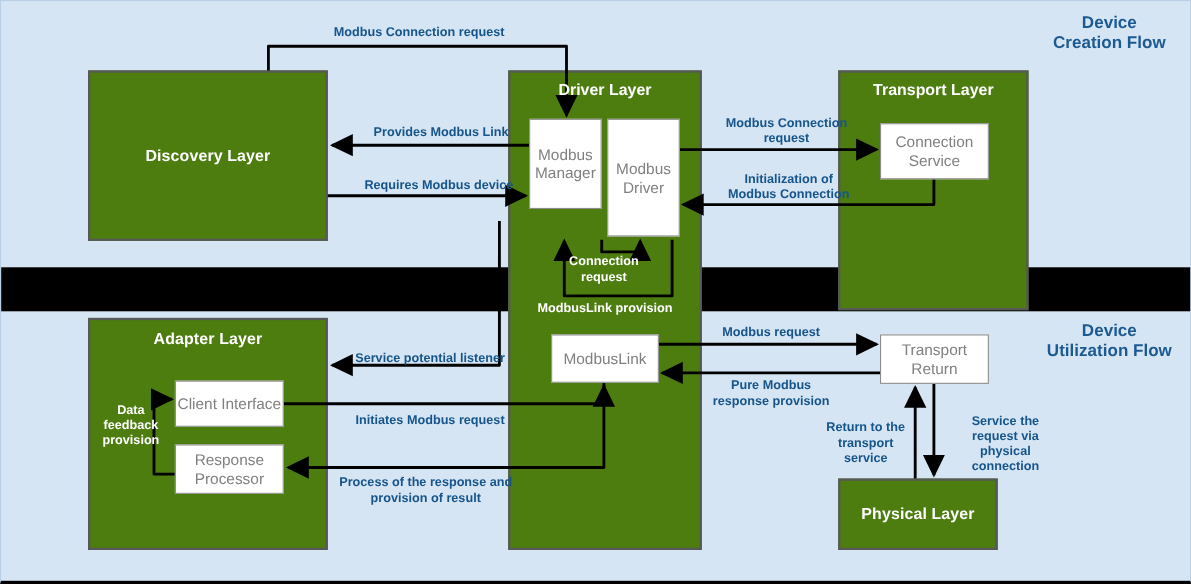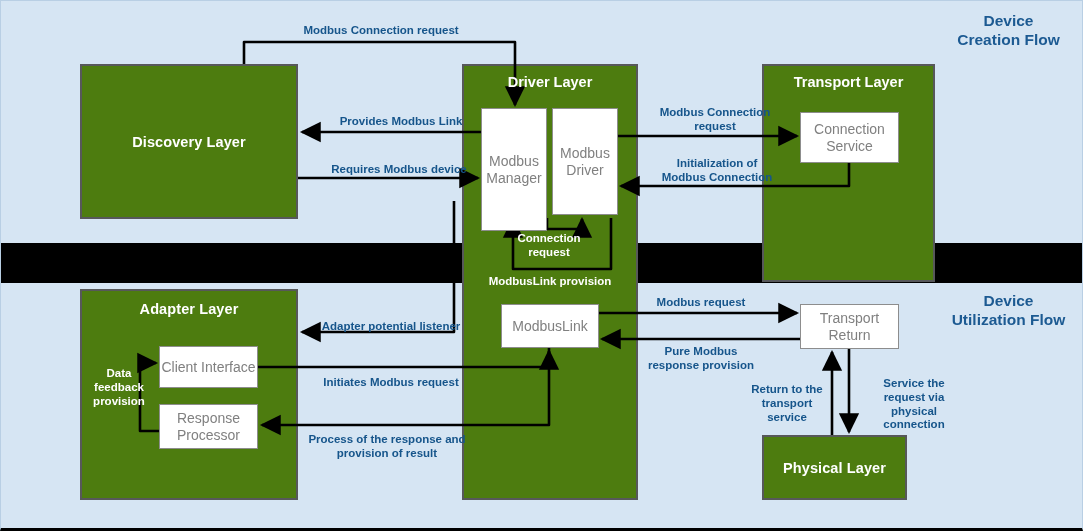--- a/index.html
+++ b/index.html
@@ -121,21 +121,21 @@
   </div>
 
   <div class="layer" style="left:761px; top:434px; width:145px; height:65px;">
     <div class="layer-title mid">Physical Layer</div>
   </div>
 
   <div class="flow-label" style="left:461px; top:73px; width:176px; color:#ffffff; font-size:14.5px;">Driver Layer</div>
 
   <div class="flow-label" style="left:761px; top:73px; width:173px; color:#ffffff; font-size:14.5px;">Transport Layer</div>
 
-  <div class="comp" style="left:480px; top:107px; width:66px; height:123px;">Modbus
+  <div class="comp" style="left:480px; top:107px; width:66px; height:82px;">Modbus
 Manager</div>
 
   <div class="comp" style="left:551px; top:107px; width:66px; height:107px;">Modbus
 Driver</div>
 
   <div class="comp" style="left:799px; top:111px; width:99px; height:51px;">Connection
 Service</div>
 
   <div class="comp" style="left:500px; top:303px; width:98px; height:44px;">ModbusLink</div>
 
@@ -163,21 +163,21 @@
 request</div>
 
   <div class="flow-label" style="left:636px; top:156px; width:160px;">Initialization of
 Modbus Connection</div>
 
   <div class="flow-label onblue" style="left:498px; top:231px; width:100px;">Connection
 request</div>
 
   <div class="flow-label onblue" style="left:466px; top:274px; width:166px;">ModbusLink provision</div>
 
-  <div class="flow-label" style="left:300px; top:319px; width:180px;">Adapter potential listener</div>
+  <div class="flow-label" style="left:300px; top:319px; width:180px;">Service potential listener</div>
 
   <div class="flow-label" style="left:300px; top:375px; width:180px;">Initiates Modbus request</div>
 
   <div class="flow-label" style="left:288px; top:432px; width:196px;">Process of the response and
 provision of result</div>
 
   <div class="flow-label onblue" style="left:81px; top:366px; width:74px;">Data
 feedback
 provision</div>
 

